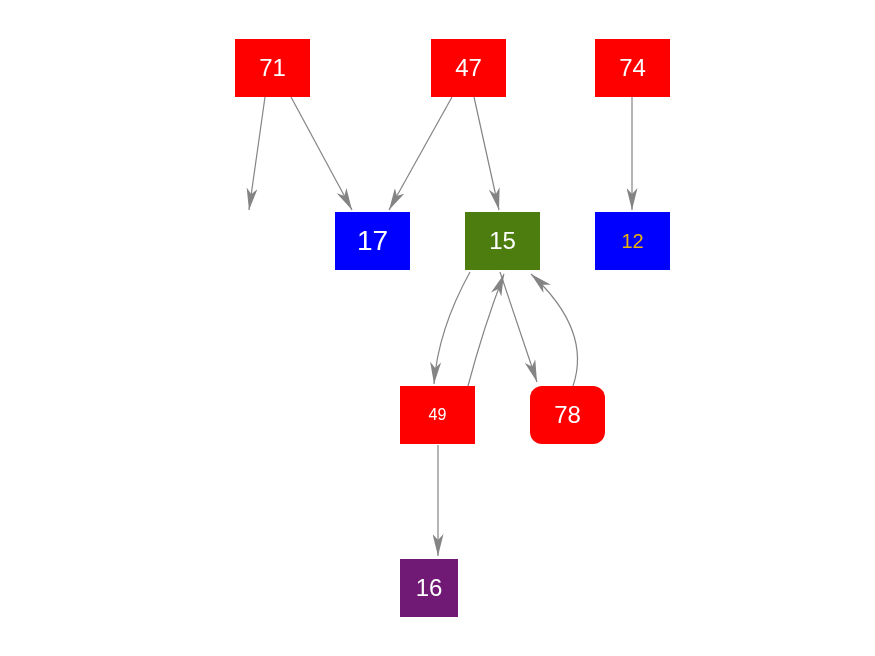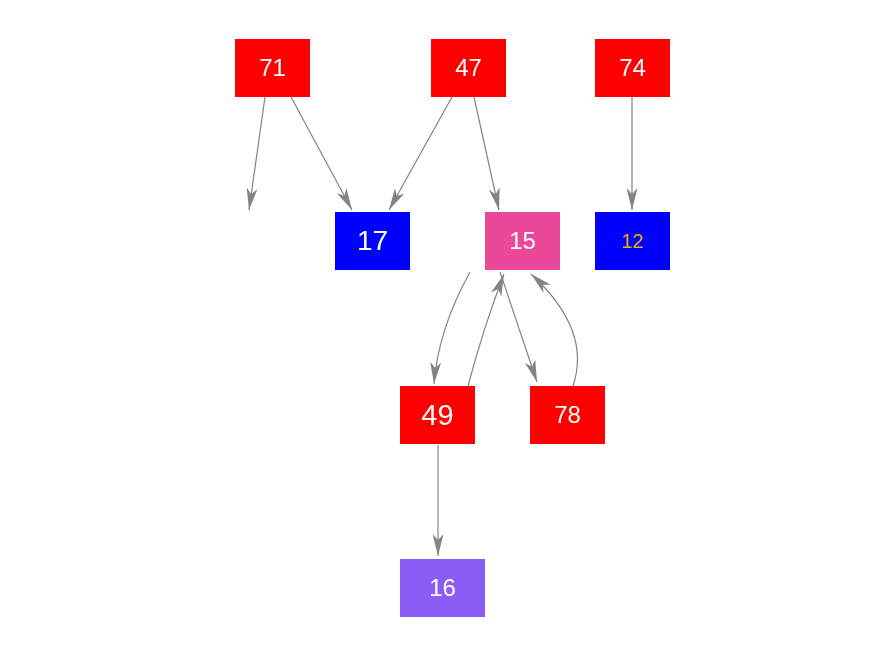--- a/index.html
+++ b/index.html
@@ -75,29 +75,29 @@
       </div>
       <div class="node" style="left: 431px; top: 39px; width: 75px; height: 58px; background: rgb(255, 0, 0); align-items: center;">
         <span style="color: rgb(255, 255, 255); font-size: 24px;">47</span>
       </div>
       <div class="node" style="left: 595px; top: 39px; width: 75px; height: 58px; background: rgb(255, 0, 0);">
         <span style="color: rgb(255, 255, 255); font-size: 24px;">74</span>
       </div>
       <div class="node" style="left: 335px; top: 212px; width: 75px; height: 58px; background: rgb(0, 0, 255);">
         <span style="color: rgb(255, 255, 255); font-size: 28px;">17</span>
       </div>
-      <div class="node" style="left: 485px; top: 212px; width: 75px; height: 58px; background: #ec4899;">
+      <div class="node" style="left: 465px; top: 212px; width: 75px; height: 58px; background: #4d7c0f;">
         <span style="color: rgb(255, 255, 255); font-size: 24px;">15</span>
       </div>
       <div class="node" style="left: 595px; top: 212px; width: 75px; height: 58px; background: rgb(0, 0, 255);">
         <span style="color: #eab308; font-size: 20px; text-align: right;">12</span>
       </div>
       <div class="node" style="left: 400px; top: 386px; width: 75px; height: 58px; background: rgb(255, 0, 0);">
-        <span style="color: rgb(255, 255, 255); font-size: 29px;">49</span>
+        <span style="color: rgb(255, 255, 255); font-size: 16px;">49</span>
       </div>
-      <div class="node" style="left: 530px; top: 386px; width: 75px; height: 58px; background: rgb(255, 0, 0);">
+      <div class="node" style="left: 530px; top: 386px; width: 75px; height: 58px; background: rgb(255, 0, 0); border-radius: 12px;">
         <span style="color: rgb(255, 255, 255); font-size: 24px;">78</span>
       </div>
-      <div class="node" style="left: 400px; top: 559px; width: 85px; height: 58px; background: #8b5cf6;">
+      <div class="node" style="left: 400px; top: 559px; width: 58px; height: 58px; background: #701a75;">
         <span style="color: rgb(255, 255, 255); font-size: 24px;">16</span>
       </div>
     </div>
 </div>
 
 </body></html>

